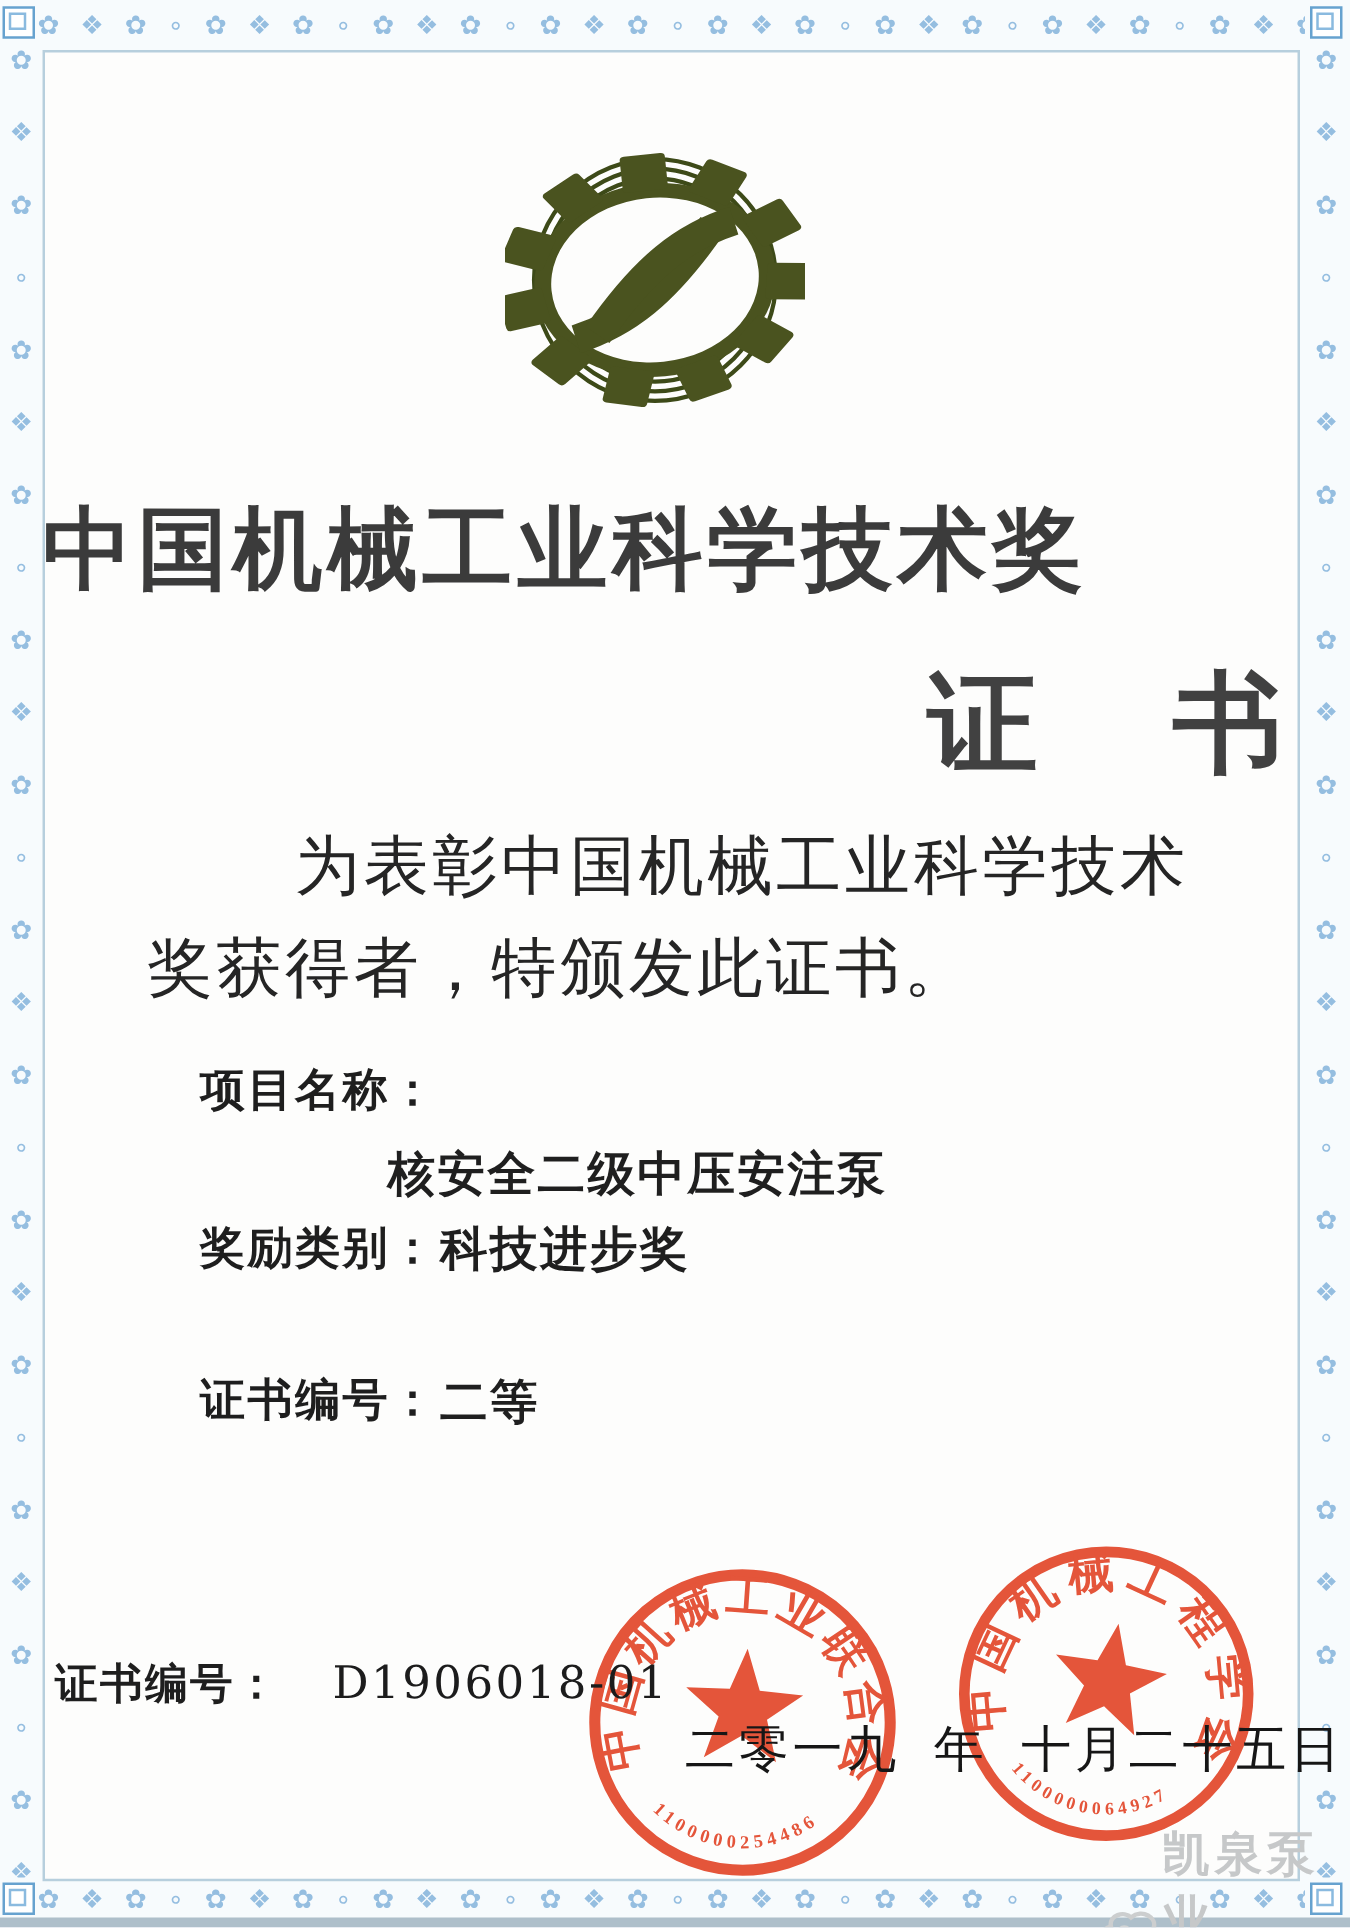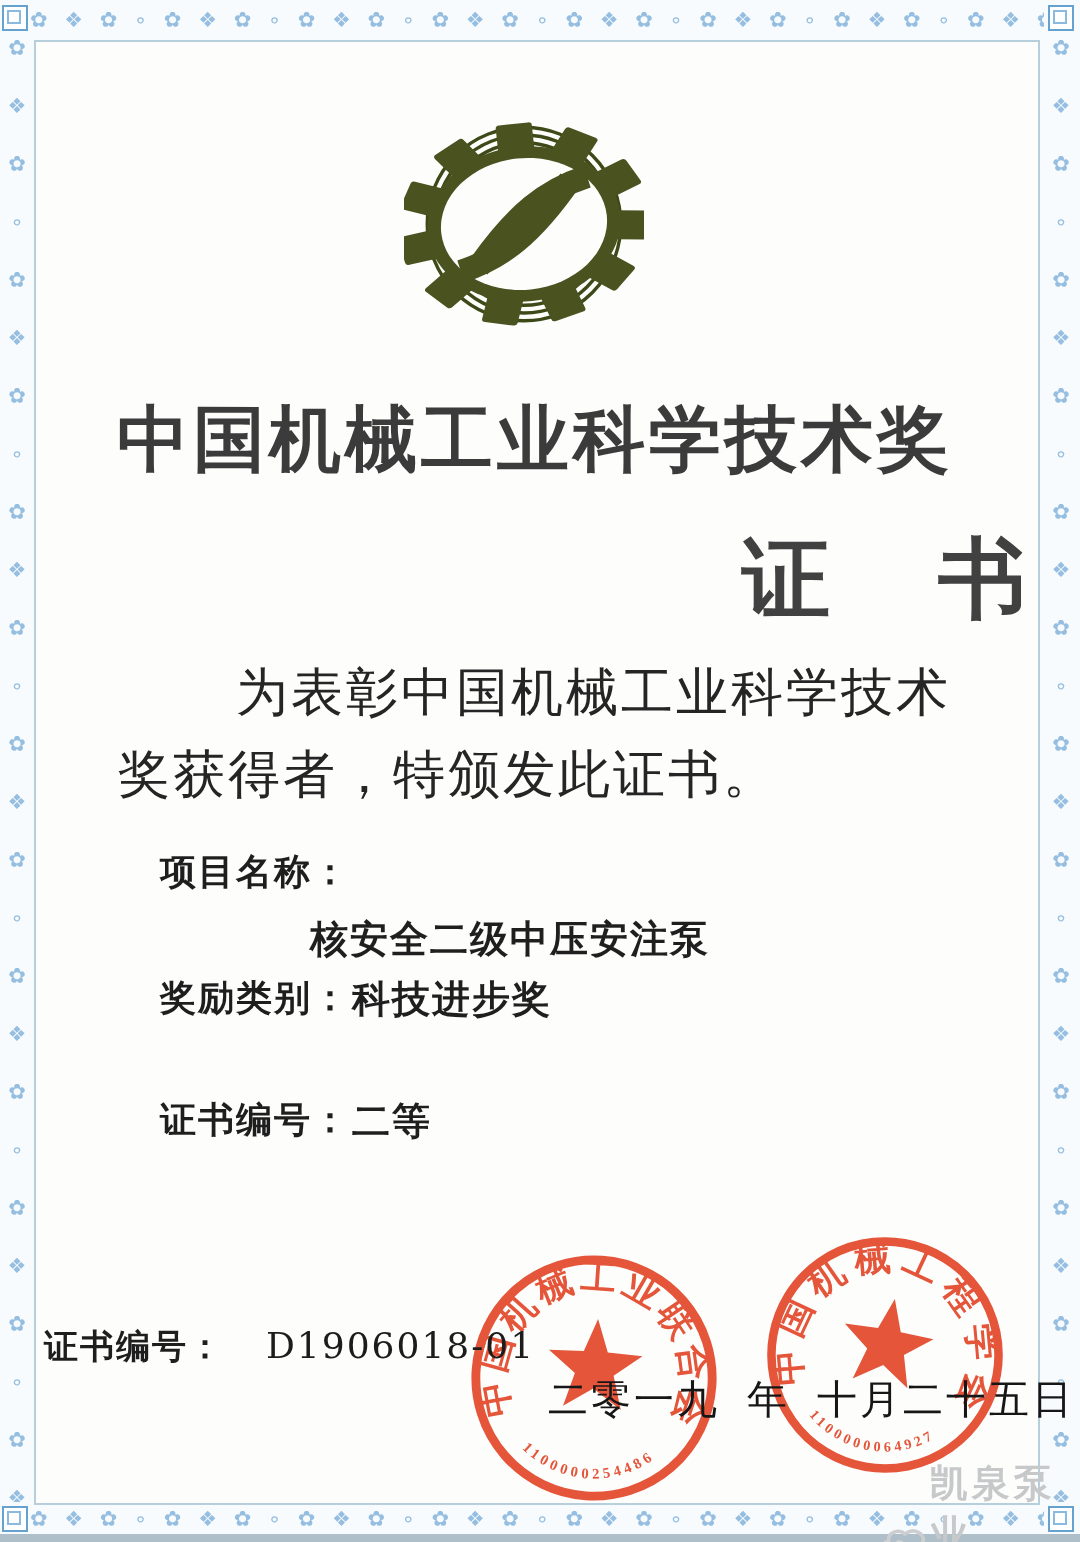--- a/index.html
+++ b/index.html
@@ -23,21 +23,21 @@
           z-index:3;background:#fff;}
   .corner>div{margin:3px;width:10px;height:10px;border:2px solid #8abadf;}
   .c-tl{left:2px;top:5px}.c-tr{left:1048px;top:5px}
   .c-bl{left:2px;top:1506px}.c-br{left:1048px;top:1506px}
   .photo-strip{position:absolute;left:0;top:1534px;width:1080px;height:8px;
                background:#aebfca;z-index:4;}
   
   .logo{position:absolute;left:404px;top:118px;width:240px;height:212px;z-index:5;}
   
   .tx{position:absolute;color:#2c2c2c;z-index:8;}
-  .title{left:34px;width:1002px;top:392px;text-align:center;font-size:72px;
+  .title{left:34px;width:1002px;top:392px;text-align:left;font-size:72px;
          font-weight:700;letter-spacing:4px;color:#3b3b3b;}
   .subtitle{left:34px;width:1002px;top:520px;text-align:right;font-size:88px;
             font-weight:700;letter-spacing:10px;color:#414141;}
   .bodyline{font-size:52px;letter-spacing:3px;color:#252525;height:66px;}
   .body1{left:118px;top:658px;width:880px;padding-left:118px;}
   .body2{left:118px;top:740px;width:880px;}
   .row{left:118px;display:flex;align-items:flex-start;}
   .lab{width:192px;font-size:36px;font-weight:700;letter-spacing:2px;color:#1e1e1e;flex:none;margin-left:42px;}
   .val{font-size:38px;font-weight:600;letter-spacing:2px;color:#1f1f1f;}
   .r-project{top:848px;}

